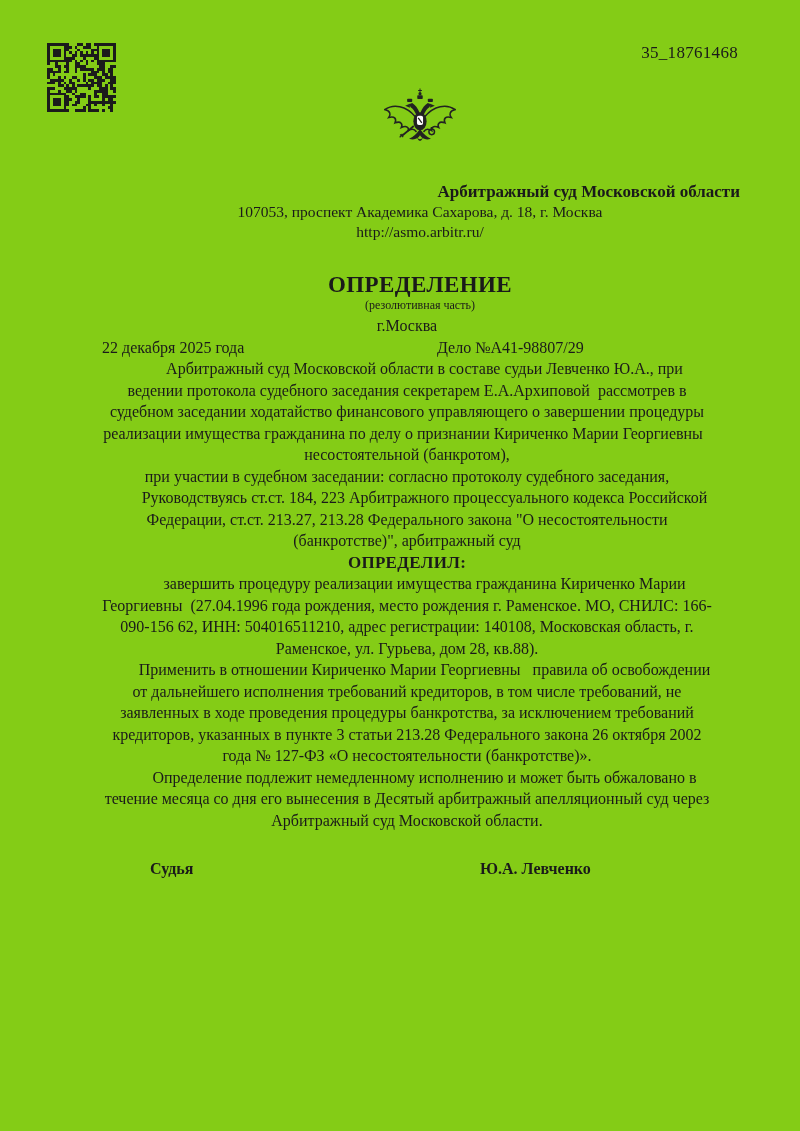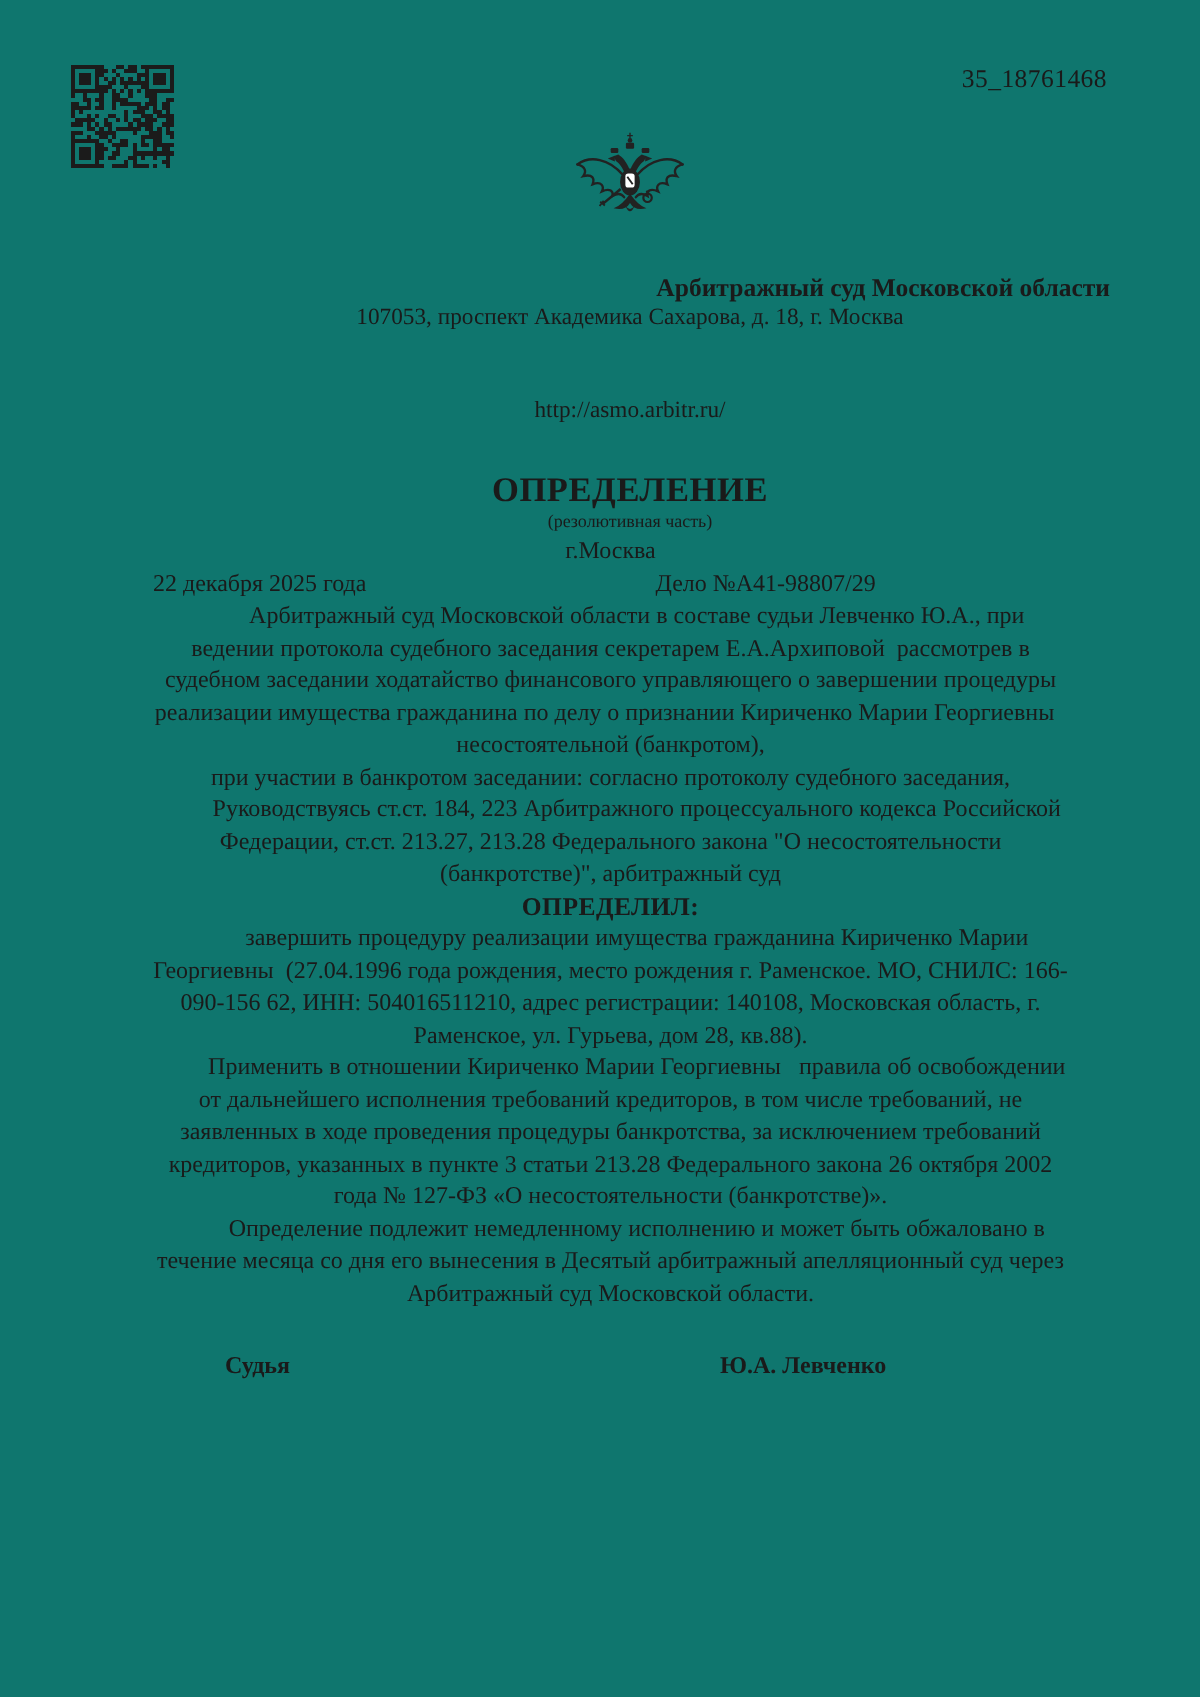--- a/index.html
+++ b/index.html
@@ -1,31 +1,31 @@
 <!DOCTYPE html>
 <html><head>
 <meta charset="utf-8">
 <style>
   html,body{margin:0;padding:0;background:#e8e8e8;}
   .page{
     position:relative;
     width:800px;height:1131px;
     margin:0 auto;
-    background:#0f766e;
+    background:#84cc16;
     color:#1a1a1a;
     font-family:"Liberation Serif","DejaVu Serif",serif;
     overflow:hidden;
   }
   .qr{position:absolute;left:47px;top:43px;width:69px;height:69px;}
   .doc-number{position:absolute;top:43px;right:62px;font-size:17px;letter-spacing:.3px;}
   .center-col{margin-left:100px;width:640px;text-align:center;}
   .emblem{padding-top:87px;line-height:0;}
   .court-name{margin-top:17px;font-size:17px;font-weight:bold;line-height:20px;text-align:right;}
   .court-address{font-size:15.5px;line-height:20px;}
-  .court-site{font-size:15.5px;line-height:20px;margin-top:42px;}
+  .court-site{font-size:15.5px;line-height:20px;}
   .doc-title{margin-top:33px;font-size:23px;font-weight:bold;line-height:20px;letter-spacing:.4px;}
   .doc-subtitle{font-size:12px;line-height:20px;}
   .body-col{margin-left:102px;width:610px;font-size:16px;line-height:21.5px;text-align:justify;}
   .body-col p{margin:0;text-align:center;}
   .city{margin-top:38px;text-align:left;}
   .date-row{position:relative;text-align:left;}
   .case-number{position:absolute;left:335px;top:0;}
   .p-first{margin-top:13px;}
   .indent{text-indent:35px;}
   .resolved-heading{margin-top:10px;text-align:center;font-weight:bold;font-size:17px;letter-spacing:.3px;}
@@ -427,21 +427,21 @@
   </div>
 
   <div class="body-col">
     <p class="city">г.Москва</p>
     <div class="date-row">
       <span>22 декабря 2025 года</span>
       <span class="case-number">Дело №А41-98807/29</span>
     </div>
 
     <p class="p-first indent">Арбитражный суд Московской области в составе судьи Левченко Ю.А., при ведении протокола судебного заседания секретарем Е.А.Архиповой&nbsp; рассмотрев в судебном заседании ходатайство финансового управляющего о завершении процедуры реализации имущества гражданина по делу о признании Кириченко Марии Георгиевны&nbsp;&nbsp; несостоятельной (банкротом),</p>
-    <p>при участии в банкротом заседании: согласно протоколу судебного заседания,</p>
+    <p>при участии в судебном заседании: согласно протоколу судебного заседания,</p>
     <p class="indent">Руководствуясь ст.ст. 184, 223 Арбитражного процессуального кодекса Российской Федерации, ст.ст. 213.27, 213.28 Федерального закона "О несостоятельности (банкротстве)", арбитражный суд</p>
 
     <p class="resolved-heading">ОПРЕДЕЛИЛ:</p>
 
     <p class="indent after-heading">завершить процедуру реализации имущества гражданина Кириченко Марии Георгиевны&nbsp; (27.04.1996 года рождения, место рождения г. Раменское. МО, СНИЛС: 166-090-156 62, ИНН: 504016511210, адрес регистрации: 140108, Московская область, г. Раменское, ул. Гурьева, дом 28, кв.88).</p>
     <p class="indent">Применить в отношении Кириченко Марии Георгиевны&nbsp;&nbsp; правила об освобождении от дальнейшего исполнения требований кредиторов, в том числе требований, не заявленных в ходе проведения процедуры банкротства, за исключением требований кредиторов, указанных в пункте 3 статьи 213.28 Федерального закона 26 октября 2002 года № 127-ФЗ «О несостоятельности (банкротстве)».</p>
     <p class="indent">Определение подлежит немедленному исполнению и может быть обжаловано в течение месяца со дня его вынесения в Десятый арбитражный апелляционный суд через Арбитражный суд Московской области.</p>
 
     <div class="signature-row">
       <span class="judge-label">Судья</span>

